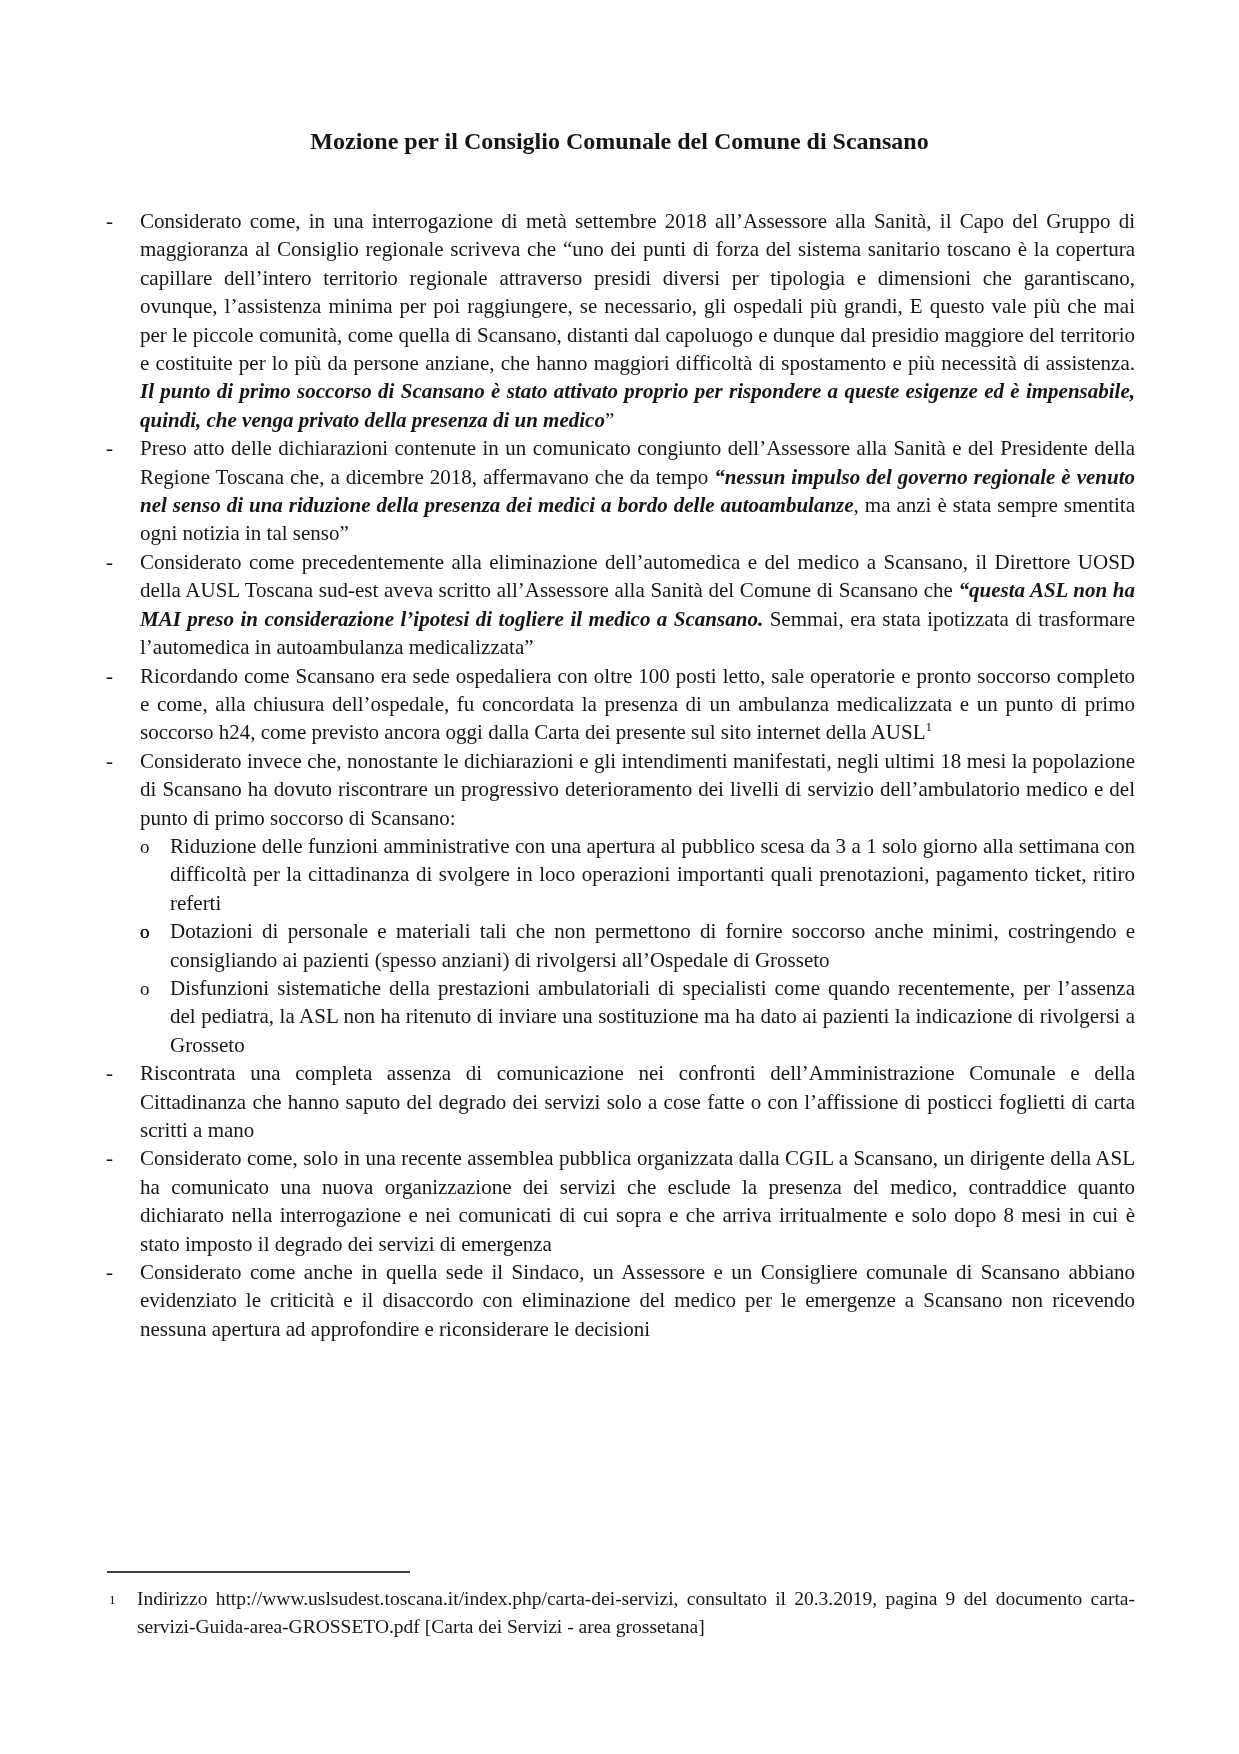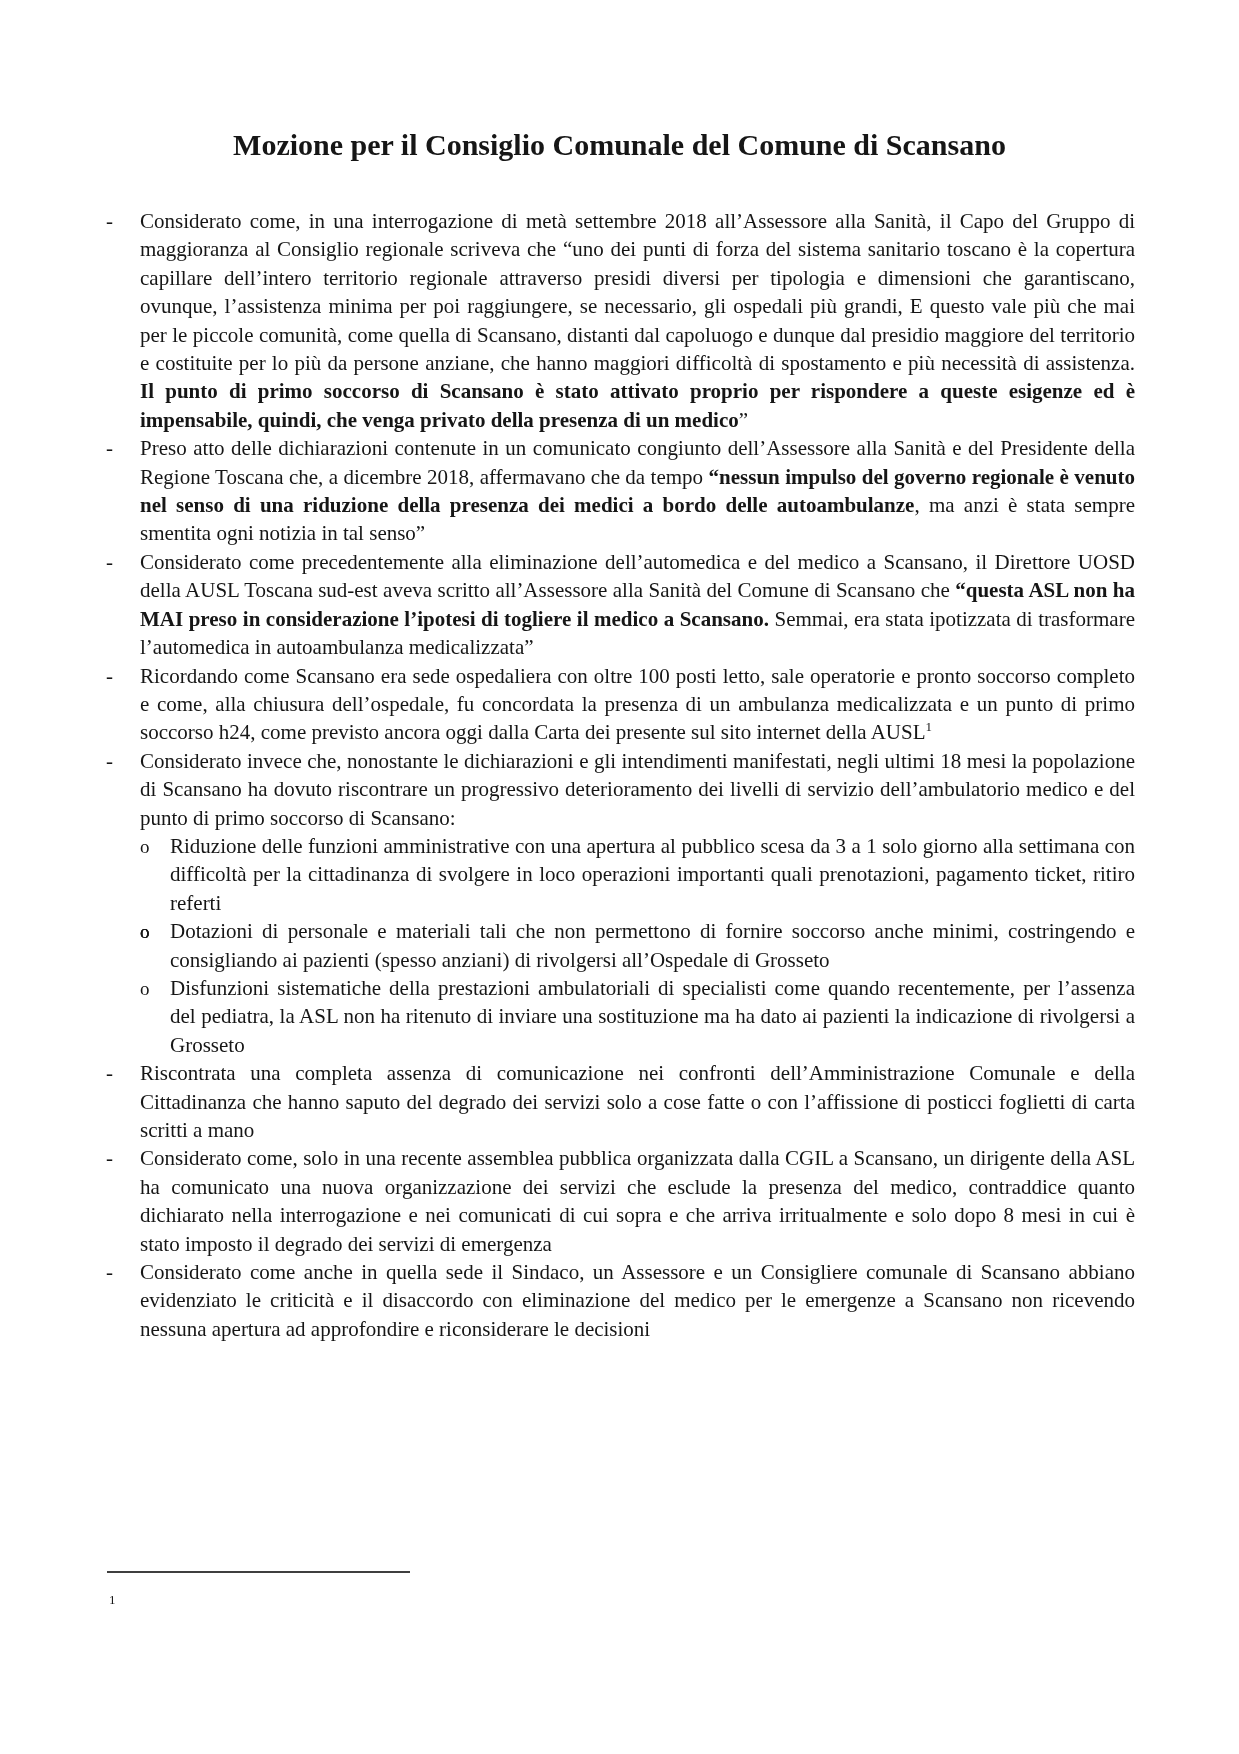--- a/index.html
+++ b/index.html
@@ -12,40 +12,40 @@
     color: #161616;
     overflow: hidden;
   }
   .title {
     position: absolute;
     top: 128px;
     left: 0;
     right: 0;
     margin: 0;
     text-align: center;
-    font-size: 30px;
+    font-size: 24px;
     font-weight: 700;
   }
   .content {
     position: absolute;
     top: 207px;
     left: 140px;
     width: 995px;
     font-size: 21px;
     line-height: 28.4px;
     text-align: justify;
   }
   .bullet { position: relative; }
   .mk {
     position: absolute;
     left: -34px;
     top: 0;
   }
   .seg.it { }
-  .seg.bi { font-weight: 700; }
+  .seg.bi { font-style: italic; font-weight: 700; }
   .seg.sup {
     font-size: 0.62em;
     vertical-align: super;
     line-height: 0;
   }
   .sublist { margin-left: 30px; }
   .subitem { position: relative; }
   .subitem .mk {
     left: -30px;
     top: 1px;
@@ -108,15 +108,16 @@
     <div class="bullet"><span class="mk">-</span><span class="seg">Considerato come, solo in una recente assemblea pubblica organizzata dalla CGIL a Scansano,  un dirigente della ASL ha comunicato una nuova organizzazione dei servizi che esclude la presenza del medico, contraddice quanto dichiarato nella interrogazione e nei comunicati di cui sopra e che arriva irritualmente e solo dopo 8 mesi in cui è stato imposto il degrado dei servizi di emergenza</span></div>
 
     <div class="bullet"><span class="mk">-</span><span class="seg">Considerato come anche in quella sede il Sindaco, un Assessore e un Consigliere comunale di Scansano abbiano evidenziato le criticità e il disaccordo con eliminazione del medico per le emergenze a Scansano non ricevendo nessuna apertura ad approfondire e riconsiderare le decisioni</span></div>
 
   </div>
 
   <div class="rule"></div>
 
   <div class="footnote">
     <span class="fn-mk">1</span>
+    <span class="fn-text">Indirizzo http://www.uslsudest.toscana.it/index.php/carta-dei-servizi, consultato il 20.3.2019, pagina 9 del documento carta-servizi-Guida-area-GROSSETO.pdf [Carta dei Servizi - area grossetana]</span>
   </div>
 
 </div>
 
 </body></html>

